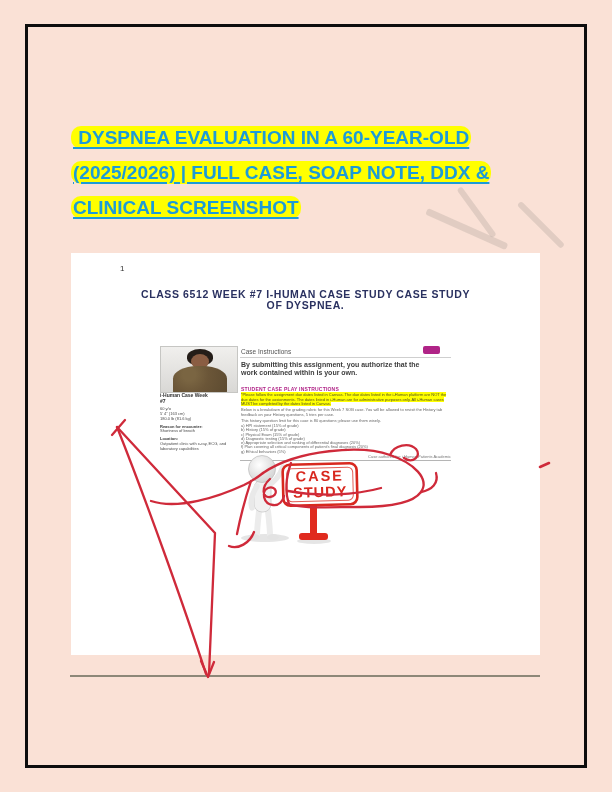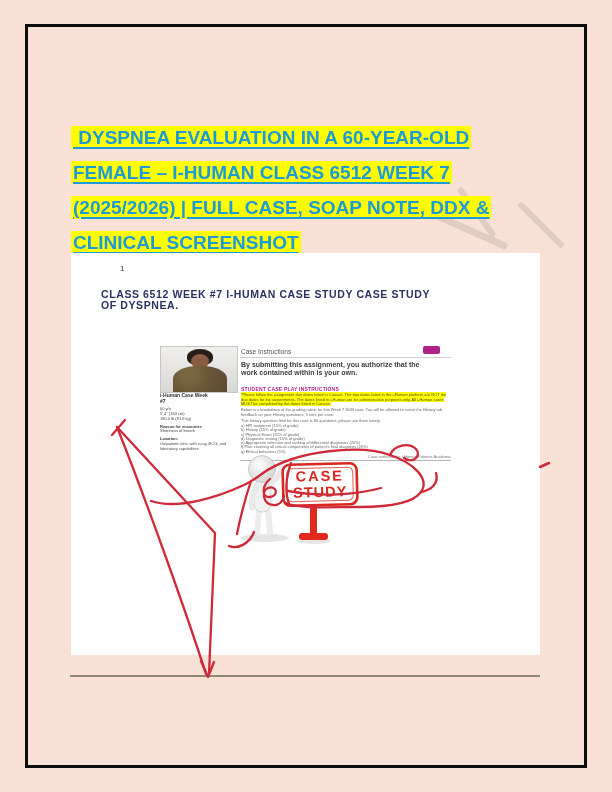--- a/index.html
+++ b/index.html
@@ -18,28 +18,28 @@
   .wm1{left:428px;top:208px;width:88px;height:7px;transform:rotate(24deg);transform-origin:left top;}
   .wm2{left:456px;top:188px;width:6px;height:60px;transform:rotate(-36deg);transform-origin:center top;}
   .wm3{left:516px;top:203px;width:6px;height:62px;transform:rotate(-45deg);transform-origin:center top;}
 
   
   .title-block{position:absolute;left:71px;top:121px;width:500px;}
   .title-line{line-height:34px;}
   .title-line span{
     background:#ffff00;color:#1d9bd7;font-weight:bold;font-size:19px;
     text-decoration:underline;text-decoration-thickness:2px;text-underline-offset:3px;
-    white-space:pre;padding:1px 2px;
+    white-space:pre;padding:1px 2px;border-radius:10px;
   }
 
   
   .shot{position:absolute;left:71px;top:253px;width:469px;height:402px;background:#ffffff;}
   .shot > .abs{position:absolute;}
   .fig-num{left:49px;top:11px;font-size:8px;color:#333;}
-  .shot-heading{left:30px;right:30px;top:36px;text-align:left;font-weight:bold;
+  .shot-heading{left:30px;right:30px;top:36px;text-align:center;font-weight:bold;
     color:#2a3160;font-size:10.5px;line-height:11px;letter-spacing:0.6px;}
 
   
   .photo{left:89px;top:93px;width:76px;height:45px;background:linear-gradient(#f0efed,#d9d8d5);
     border:1px solid #c6c6c3;overflow:hidden;}
   .photo .hair{position:absolute;left:26px;top:2px;width:26px;height:16px;background:#241d18;border-radius:50% 50% 40% 40%;}
   .photo .face{position:absolute;left:30px;top:7px;width:18px;height:15px;background:#8a5d43;border-radius:50%;}
   .photo .torso{position:absolute;left:12px;top:19px;width:54px;height:28px;
     background:radial-gradient(circle at 30% 30%, #7a6542 15%, #6b5638 45%, #5c4a30 100%);
     border-radius:45% 45% 10% 10%;}
@@ -77,21 +77,20 @@
 <body>
 
 <div class="frame"></div>
 
 <div class="wm wm1"></div>
 <div class="wm wm2"></div>
 <div class="wm wm3"></div>
 
 <div class="title-block">
   <div class="title-line"><span> DYSPNEA EVALUATION IN A 60-YEAR-OLD</span></div>
-  <div class="title-line"><span>FEMALE – I-HUMAN CLASS 6512 WEEK 7</span></div>
   <div class="title-line"><span>(2025/2026) | FULL CASE, SOAP NOTE, DDX &amp;</span></div>
   <div class="title-line"><span>CLINICAL SCREENSHOT</span></div>
 </div>
 
 <div class="shot">
 
   <div class="abs fig-num">1</div>
 
   <div class="abs shot-heading">
     <div>CLASS 6512 WEEK #7 I-HUMAN CASE STUDY CASE STUDY</div>

